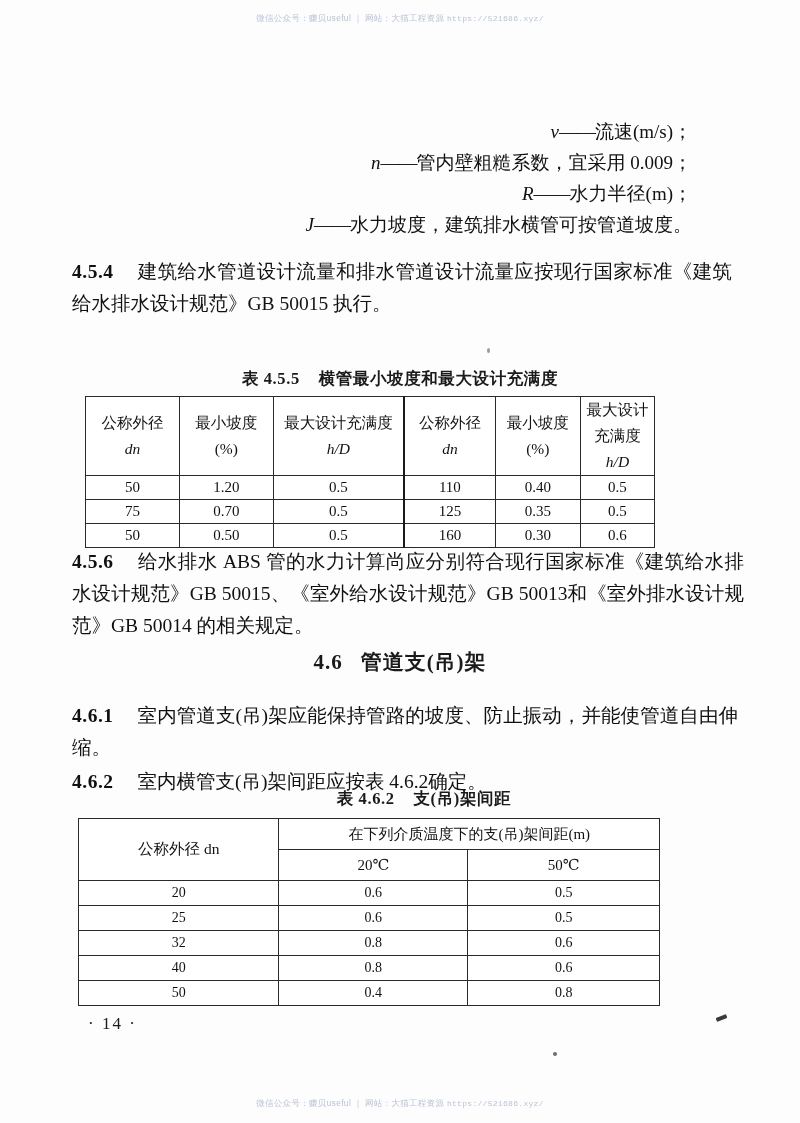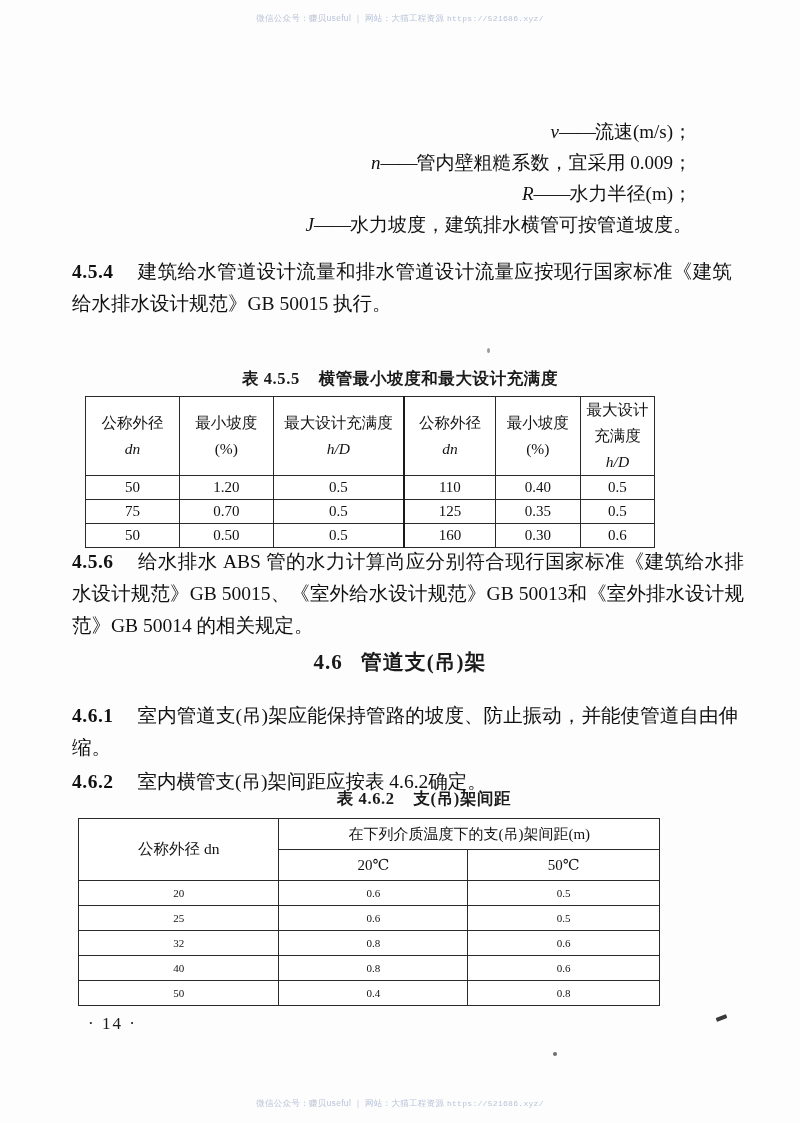--- a/index.html
+++ b/index.html
@@ -132,21 +132,21 @@
   #table455 .hcell-sub { display: block; }
   #table455 .ital { font-style: italic; }
   #table455 .divider { border-left: 2.5px solid #1a1a1a; }
 
   #table462 {
     left: 78px;
     top: 818px;
     width: 582px;
   }
   #table462 th { font-size: 15px; }
-  #table462 td { height: 24px; font-size: 11px; }
+  #table462 td { height: 24px; font-size: 14px; }
   #table462 .hrow1 { height: 30px; }
   #table462 .hrow2 { height: 30px; }
   #table462 .stub { height: 60px; font-size: 15.5px; }
 
   
   .page-number {
     position: absolute;
     left: 88px;
     top: 1014px;
     font-size: 17px;

